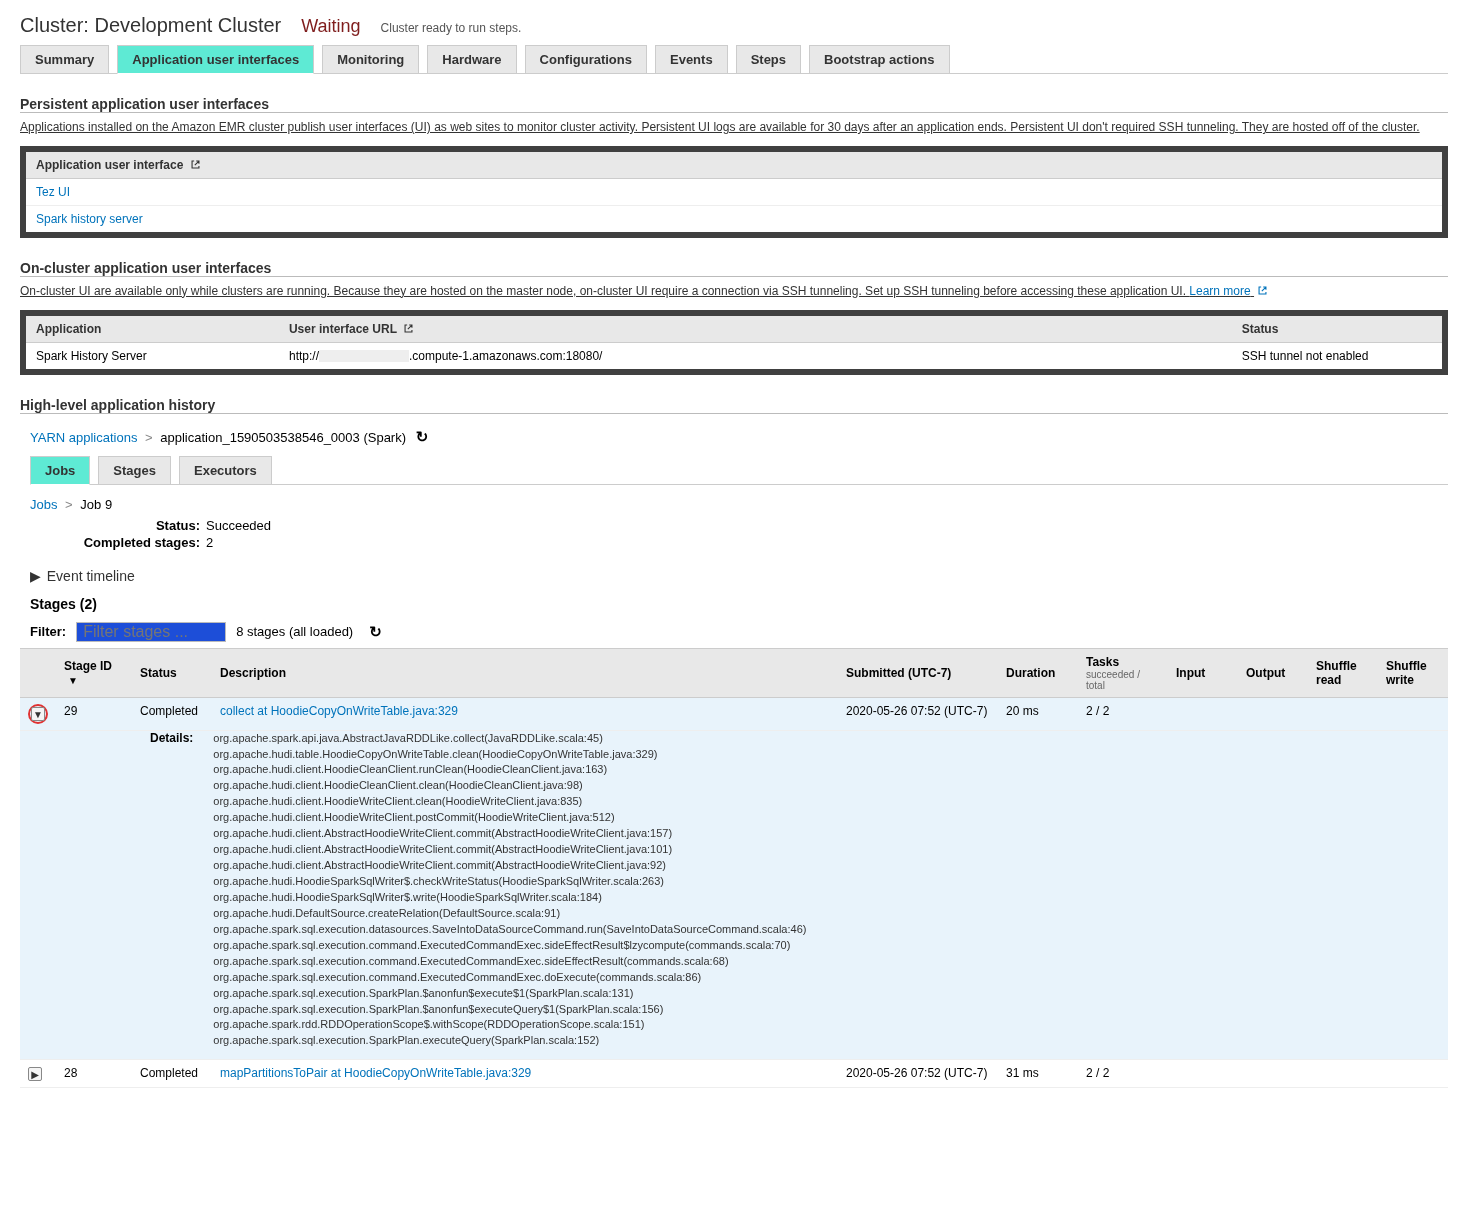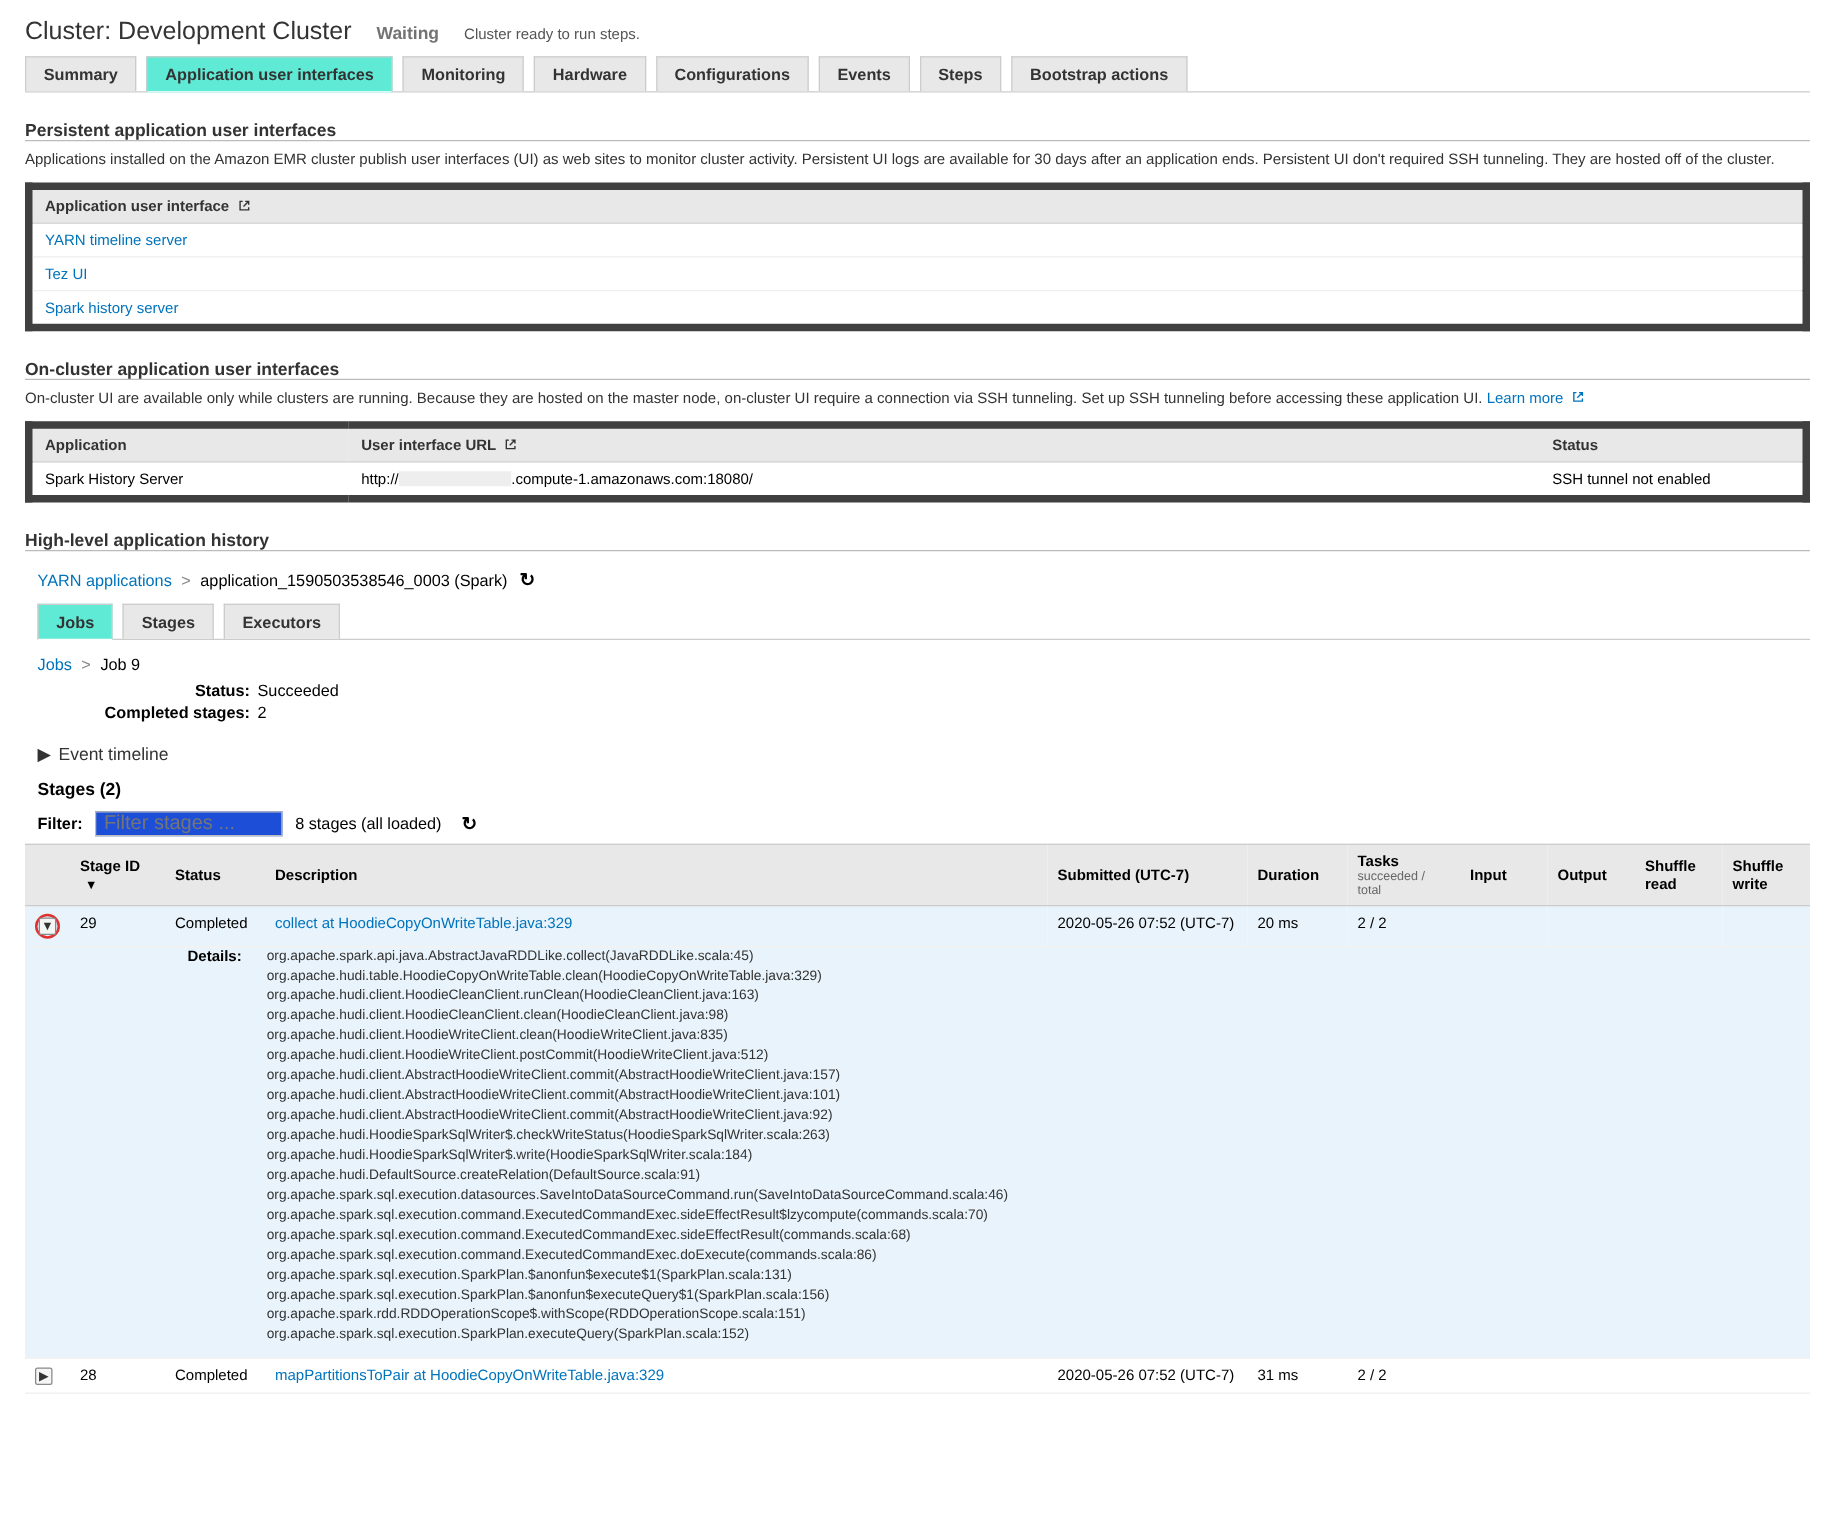--- a/index.html
+++ b/index.html
@@ -17,23 +17,23 @@
     align-items: baseline;
     gap: 20px;
     padding: 4px 0 8px 0;
   }
   .cluster-title {
     font-size: 20px;
     font-weight: 400;
     color: #333;
   }
   .cluster-status {
-    color: #737373;
-    font-size: 14px;
-    font-weight: 700;
+    color: #7f1d1d;
+    font-size: 18px;
+    font-weight: 400;
   }
   .cluster-status-msg {
     color: #555;
     font-size: 12px;
   }
   .tabs {
     display: flex;
     gap: 8px;
     border-bottom: 1px solid #ccc;
     align-items: flex-end;
@@ -60,20 +60,21 @@
     color: #333;
     margin: 22px 0 4px 0;
     border-bottom: 1px solid #bbb;
     padding-bottom: 0;
   }
   .section-desc {
     font-size: 12px;
     color: #333;
     line-height: 1.4;
     margin: 6px 0 10px 0;
+    text-decoration: underline;
   }
   .tbl {
     width: 100%;
     border-collapse: collapse;
     border: 6px solid #404040;
   }
   .tbl th, .tbl td {
     text-align: left;
     padding: 6px 10px;
     border-bottom: 1px solid #eee;
@@ -237,23 +238,20 @@
       <span>Application user interface</span>
       <span class="ext-icon">
         <svg viewBox="0 0 16 16">
               <path fill="none" stroke="#333" stroke-width="1.6" d="M6 3H3v10h10v-3M9 3h4v4M13 3L7 9"></path>
             </svg>
       </span>
     </th>
       </tr>
   </thead>
   <tbody>
-    <tr>
-        <td><a class="link">YARN timeline server</a></td>
-      </tr>
     <tr>
         <td><a class="link">Tez UI</a></td>
       </tr>
     <tr>
         <td><a class="link">Spark history server</a></td>
       </tr>
   </tbody>
 </table>
 
 <h2 class="section-title">On-cluster application user interfaces</h2>

